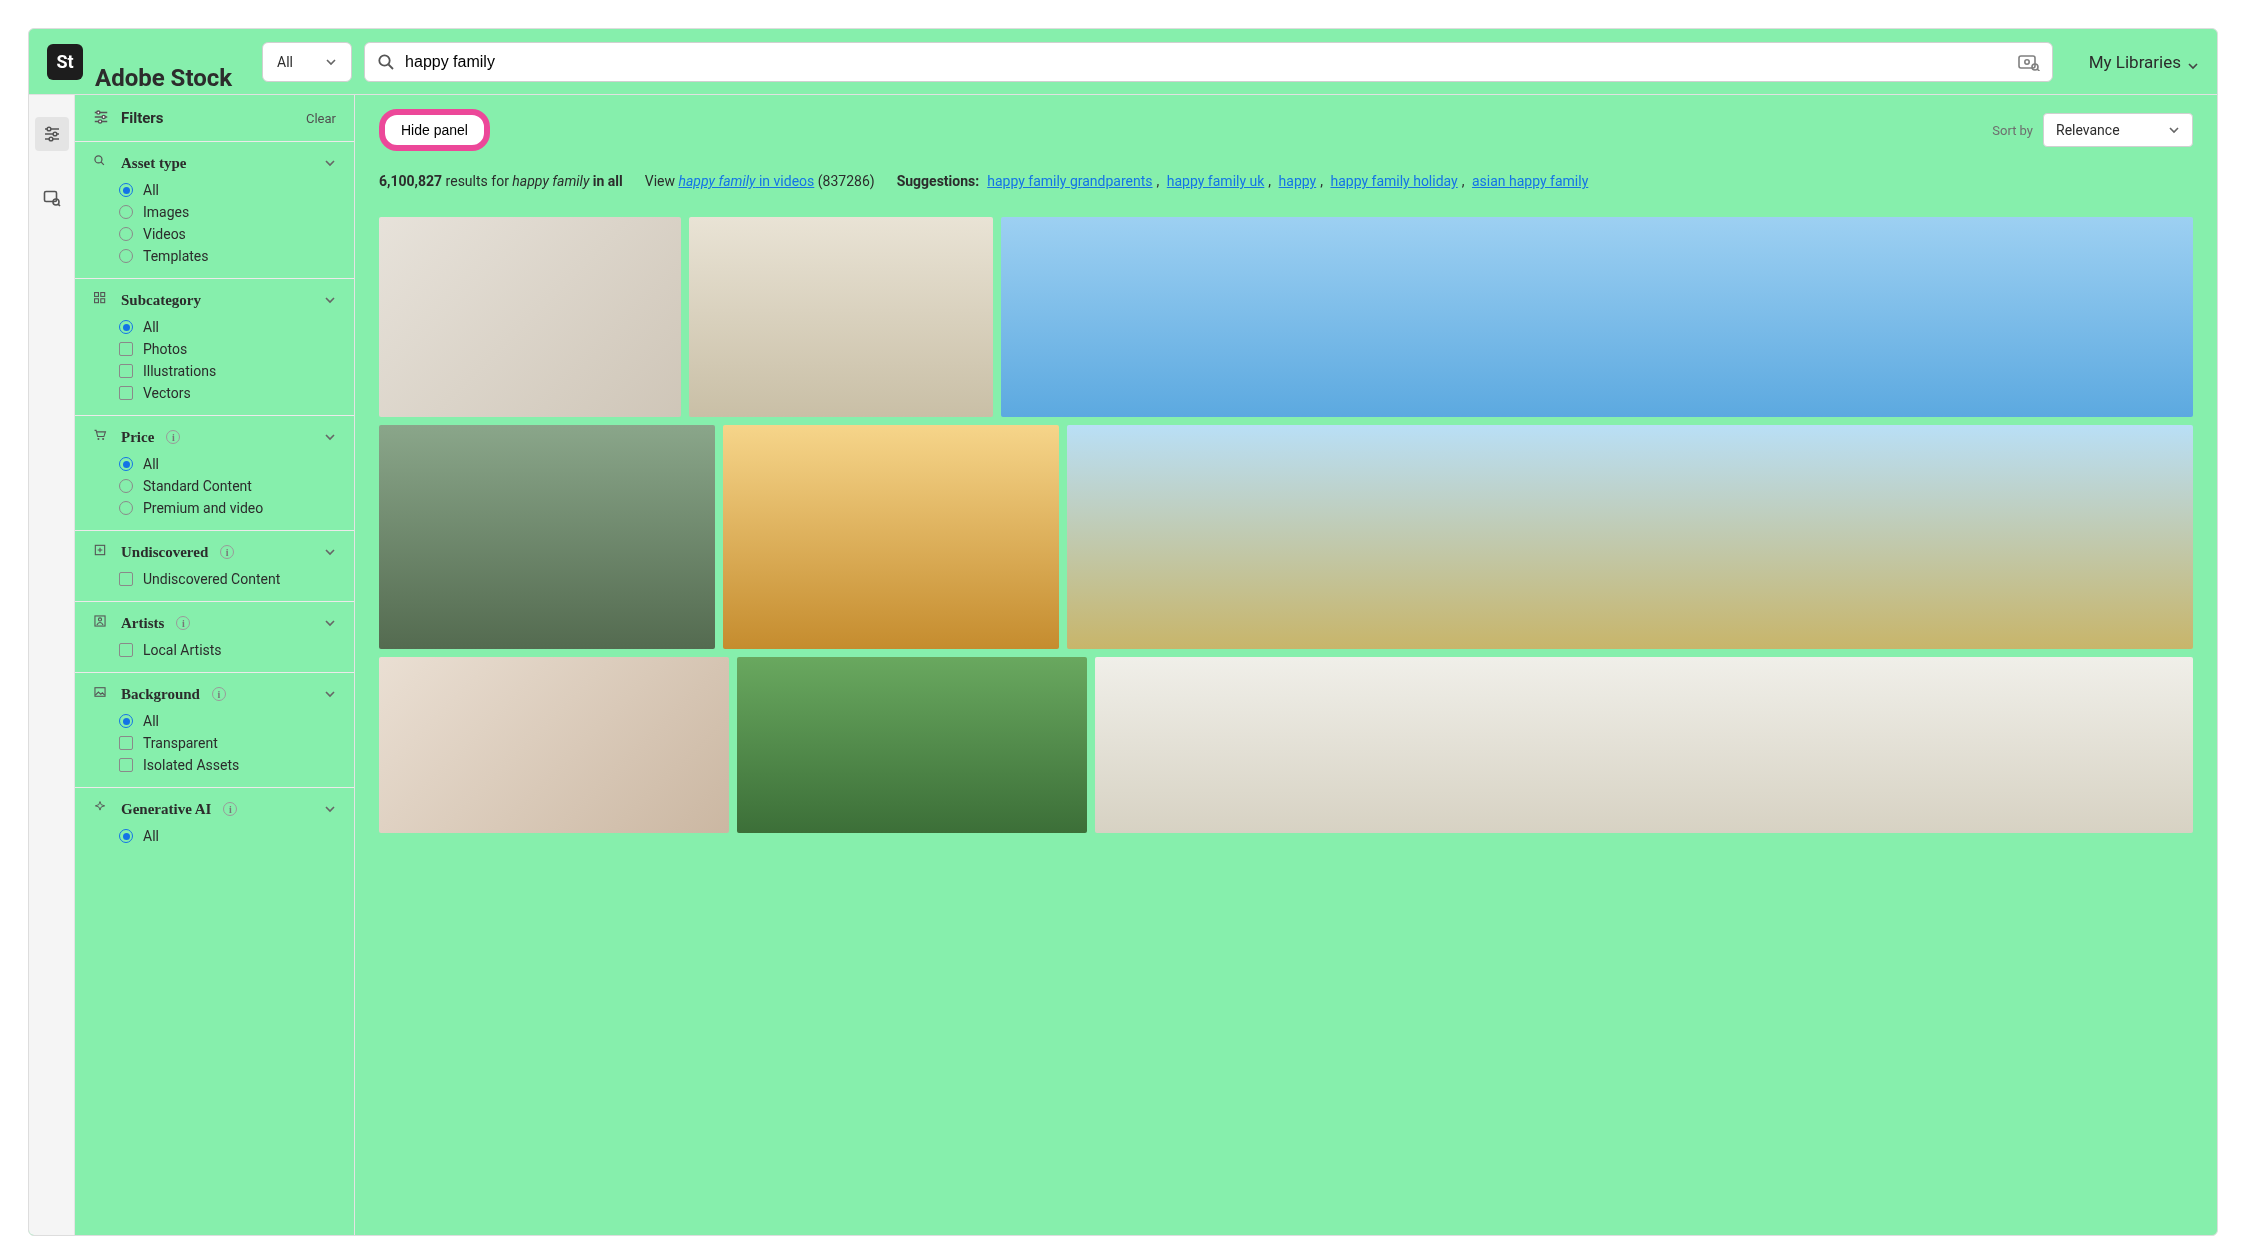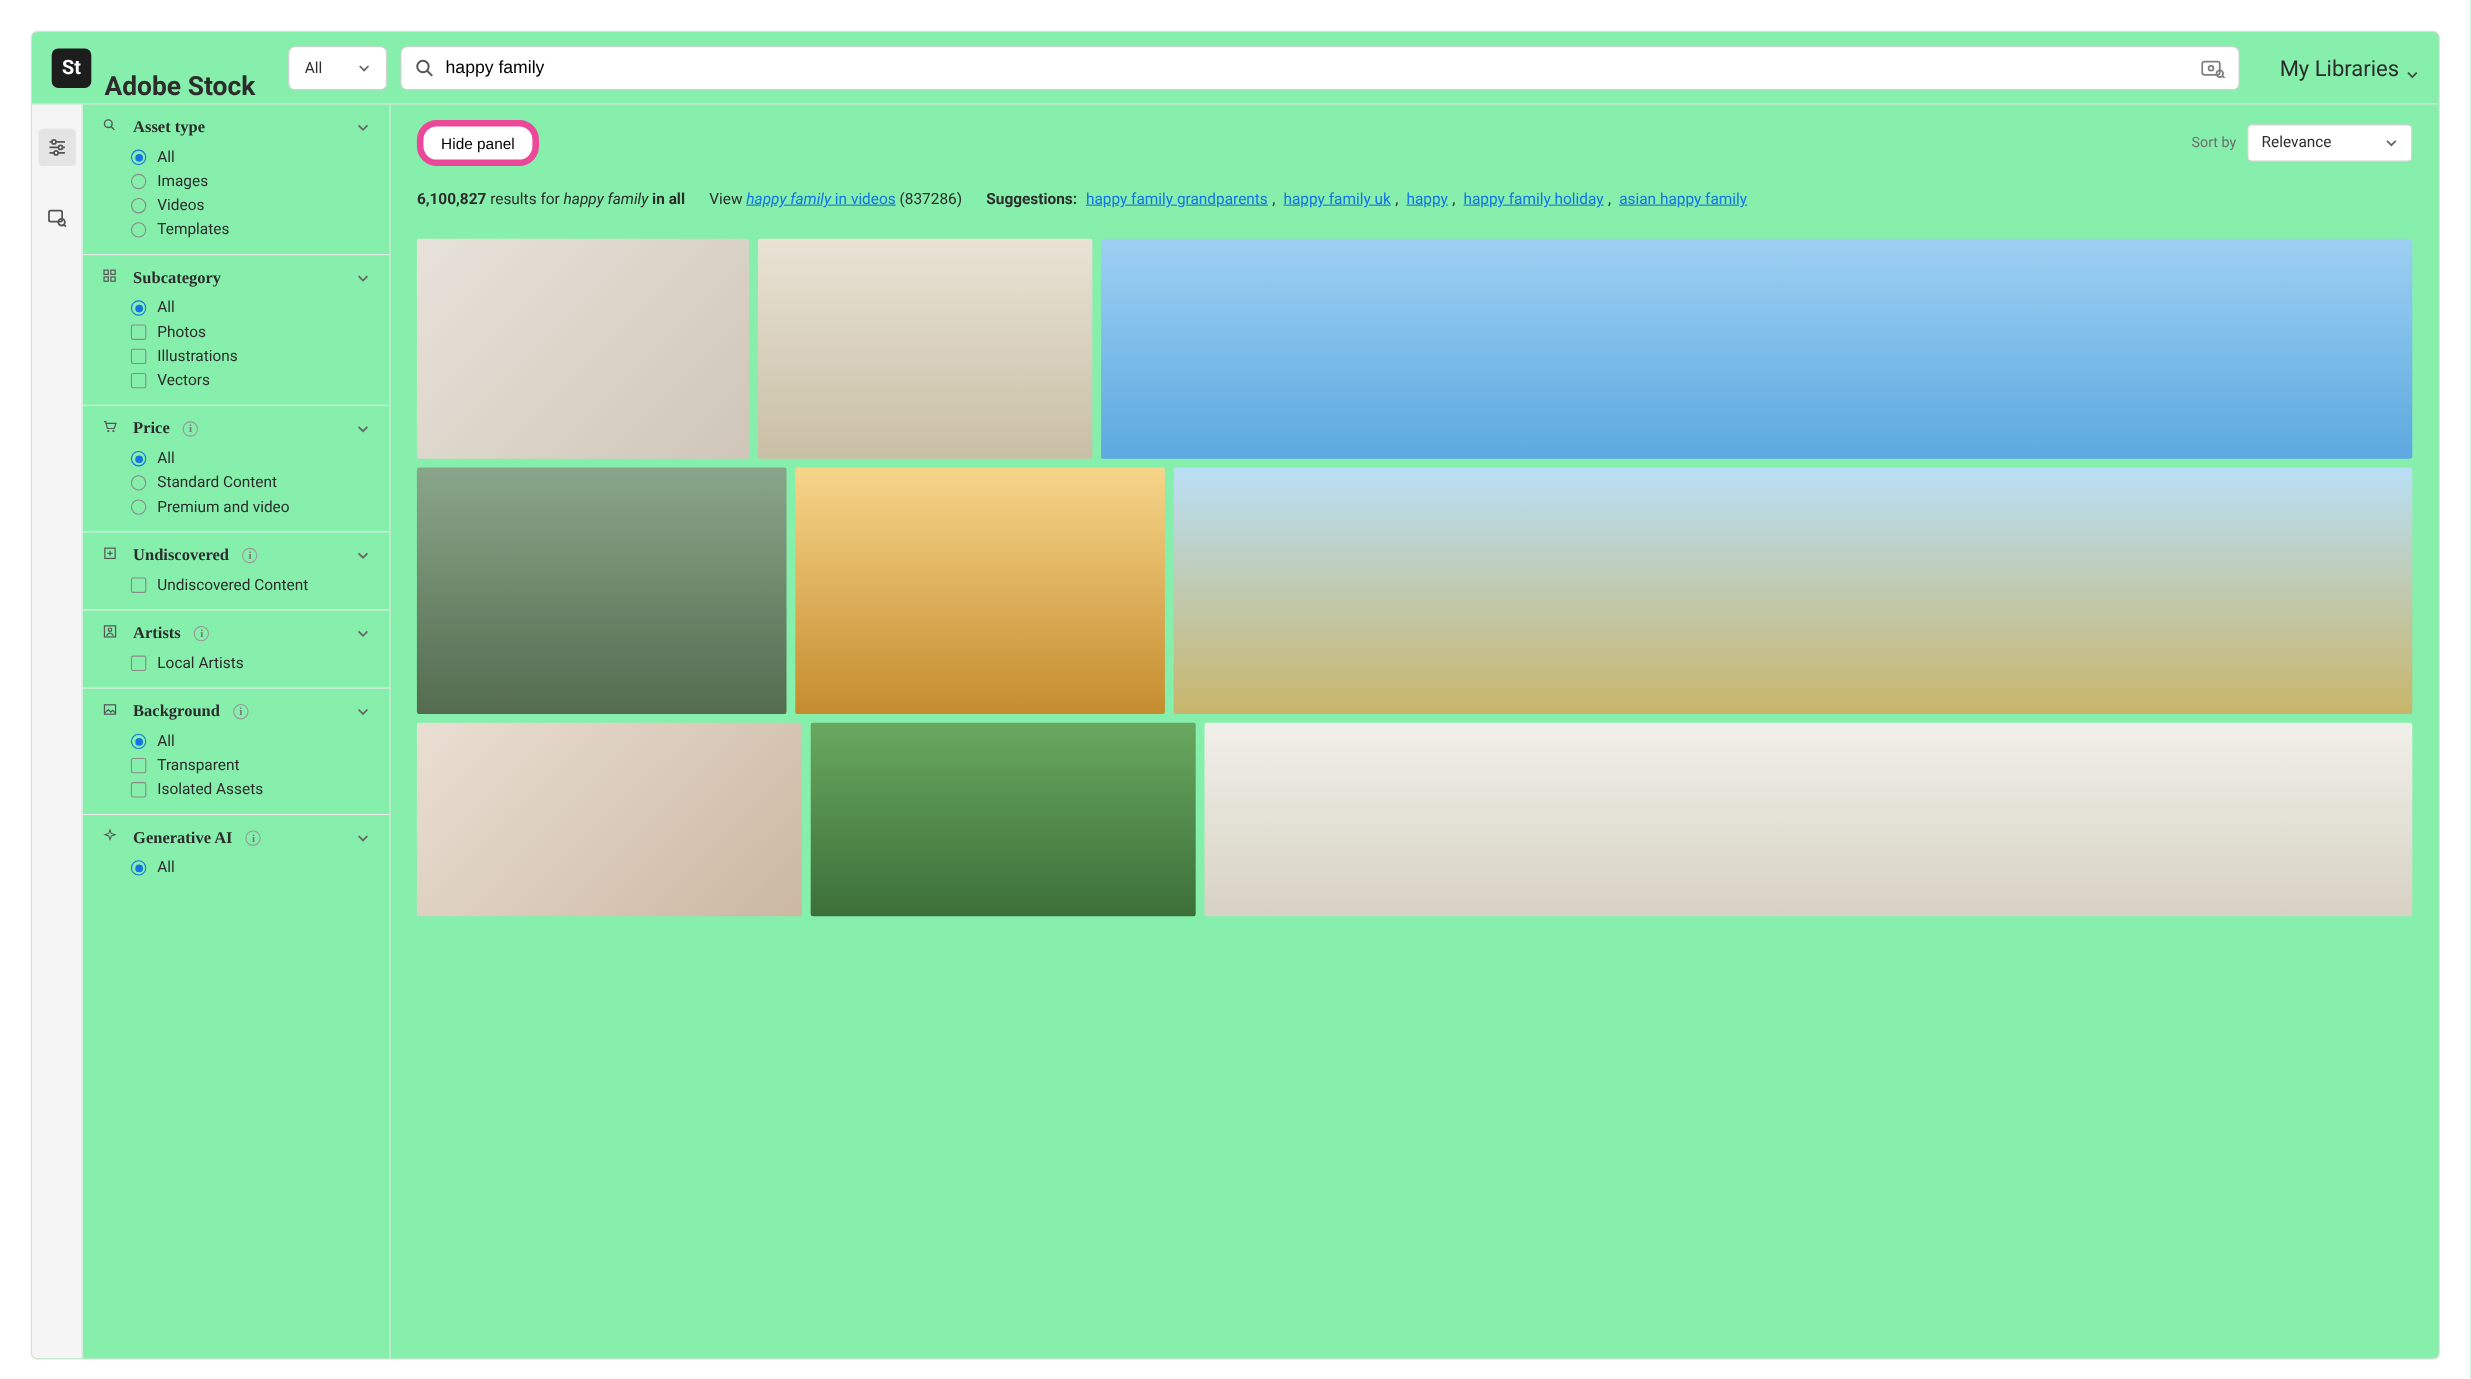--- a/index.html
+++ b/index.html
@@ -7,21 +7,21 @@
   .app { display: flex; flex-direction: column; margin: 28px; border: 1px solid #ddd; border-radius: 6px; overflow: hidden; background: #86efac; }
 
   
   .header { display: flex; align-items: center; height: 66px; border-bottom: 1px solid #e1e1e1; padding: 0 18px; gap: 12px; }
   .logo-badge { width: 36px; height: 36px; background: #1d1d1d; color: #fff; border-radius: 6px; display: flex; align-items: center; justify-content: center; font-weight: 700; font-size: 18px; }
   .logo-text { font-size: 24px; font-weight: 700; margin-top: 32px; }
   .cat-dd { border: 1px solid #d0d0d0; border-radius: 6px; height: 40px; min-width: 90px; padding: 0 14px; display: flex; align-items: center; justify-content: space-between; gap: 10px; cursor: pointer; background:#fff; margin-left: 18px; }
   .search-wrap { flex: 1; height: 40px; border: 1px solid #d0d0d0; border-radius: 6px; display: flex; align-items: center; padding: 0 12px; gap: 10px; background:#fff; }
   .search-wrap input { border: none; outline: none; flex: 1; font-size: 16px; background: transparent; }
   .img-search-icon { width: 22px; height: 18px; opacity: .75; }
-  .my-lib { display: flex; align-items: flex-end; gap: 6px; font-size: 20px; margin-left: 24px; cursor: pointer; }
+  .my-lib { display: flex; align-items: flex-end; gap: 6px; font-size: 17px; margin-left: 24px; cursor: pointer; }
 
   
   .body { display: flex; min-height: 1140px; }
 
   
   .rail { width: 46px; background: #f5f5f5; border-right: 1px solid #e4e4e4; display: flex; flex-direction: column; align-items: center; padding-top: 22px; gap: 30px; }
   .rail-btn { width: 34px; height: 34px; border-radius: 4px; display:flex; align-items:center; justify-content:center; cursor:pointer; color:#4b4b4b; }
   .rail-btn.active { background: #e4e4e4; }
 
   
@@ -141,20 +141,36 @@
           <svg viewBox="0 0 18 18" width="18" height="18">
               <rect x="1.5" y="2.5" width="12" height="10" rx="1.5" fill="none" stroke="#555" stroke-width="1.6"></rect>
               <circle cx="13" cy="13" r="3" fill="none" stroke="#555" stroke-width="1.6"></circle>
               <line x1="15.1" y1="15.1" x2="17" y2="17" stroke="#555" stroke-width="1.6"></line>
             </svg>
         </span>
       </div>
     </div>
 
     <div class="filters" style="position:relative;">
+      <div class="filters-head">
+        <div class="filters-head-left">
+          <span class="icon">
+            <svg viewBox="0 0 18 18" width="16" height="16">
+                <line x1="2" y1="4" x2="16" y2="4" stroke="#555" stroke-width="1.6"></line>
+                <circle cx="6" cy="4" r="1.8" fill="#fff" stroke="#555" stroke-width="1.6"></circle>
+                <line x1="2" y1="9" x2="16" y2="9" stroke="#555" stroke-width="1.6"></line>
+                <circle cx="12" cy="9" r="1.8" fill="#fff" stroke="#555" stroke-width="1.6"></circle>
+                <line x1="2" y1="14" x2="16" y2="14" stroke="#555" stroke-width="1.6"></line>
+                <circle cx="8" cy="14" r="1.8" fill="#fff" stroke="#555" stroke-width="1.6"></circle>
+              </svg>
+          </span>
+          <span>Filters</span>
+        </div>
+        <span class="clear">Clear</span>
+      </div>
 
       <div class="sect">
         <div class="sect-head">
           <div class="sect-title">
             <span class="icon">
                 <svg viewBox="0 0 18 18" width="14" height="14">
                   <circle cx="7" cy="7" r="4.5" fill="none" stroke="#555" stroke-width="1.6"></circle>
                   <line x1="10.2" y1="10.2" x2="14" y2="14" stroke="#555" stroke-width="1.6"></line>
                 </svg>
               </span>

